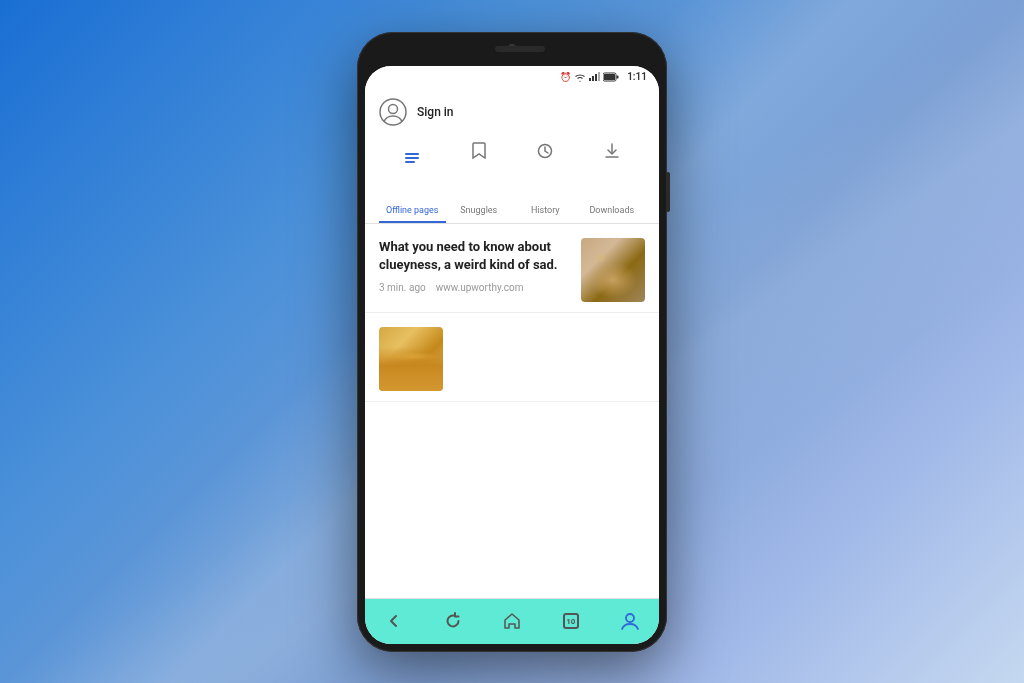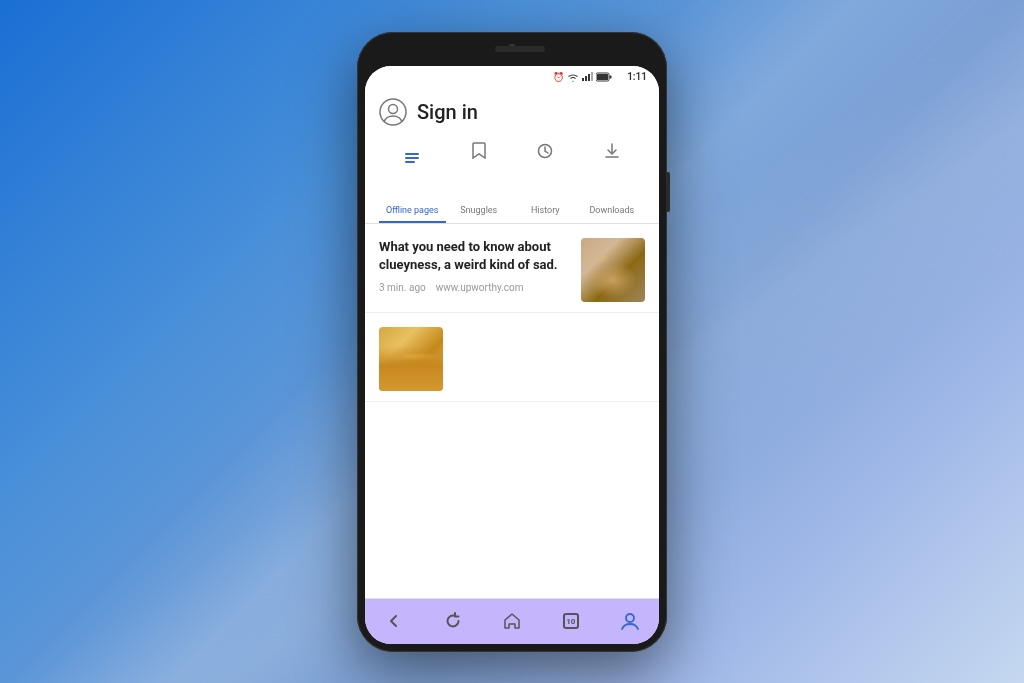--- a/index.html
+++ b/index.html
@@ -98,21 +98,21 @@
       align-items: center;
       gap: 3px;
       font-size: 9px;
       color: #333;
     }
 
     .status-time {
       font-size: 10px;
       font-weight: 600;
       color: #333;
-      margin-left: 12px;
+      margin-left: 5px;
     }
 
     
     .app-header {
       background: #fff;
       padding: 10px 14px 0;
       flex-shrink: 0;
       border-bottom: 1px solid #e0e0e0;
     }
 
@@ -123,21 +123,21 @@
       padding-bottom: 10px;
     }
 
     .user-avatar-icon {
       width: 28px;
       height: 28px;
       color: #555;
     }
 
     .sign-in-text {
-      font-size: 20px;
+      font-size: 12px;
       font-weight: 500;
       color: #222;
     }
 
     
     .tabs-row {
       display: flex;
       align-items: flex-end;
     }
 
@@ -277,21 +277,21 @@
       position: absolute;
       inset: 0;
       background:
         linear-gradient(180deg, transparent 30%, #c88820 60%, #d49830 100%),
         radial-gradient(ellipse 50px 10px at 32px 40px, #e8a830 0%, transparent 60%),
         radial-gradient(ellipse 50px 8px at 32px 30px, #f0c050 0%, transparent 60%);
     }
 
     
     .bottom-nav {
-      background: #c4b5fd;
+      background: #5eead4;
       border-top: 1px solid #e0e0e0;
       height: 46px;
       display: flex;
       align-items: center;
       justify-content: space-around;
       flex-shrink: 0;
     }
 
     .nav-btn {
       display: flex;

